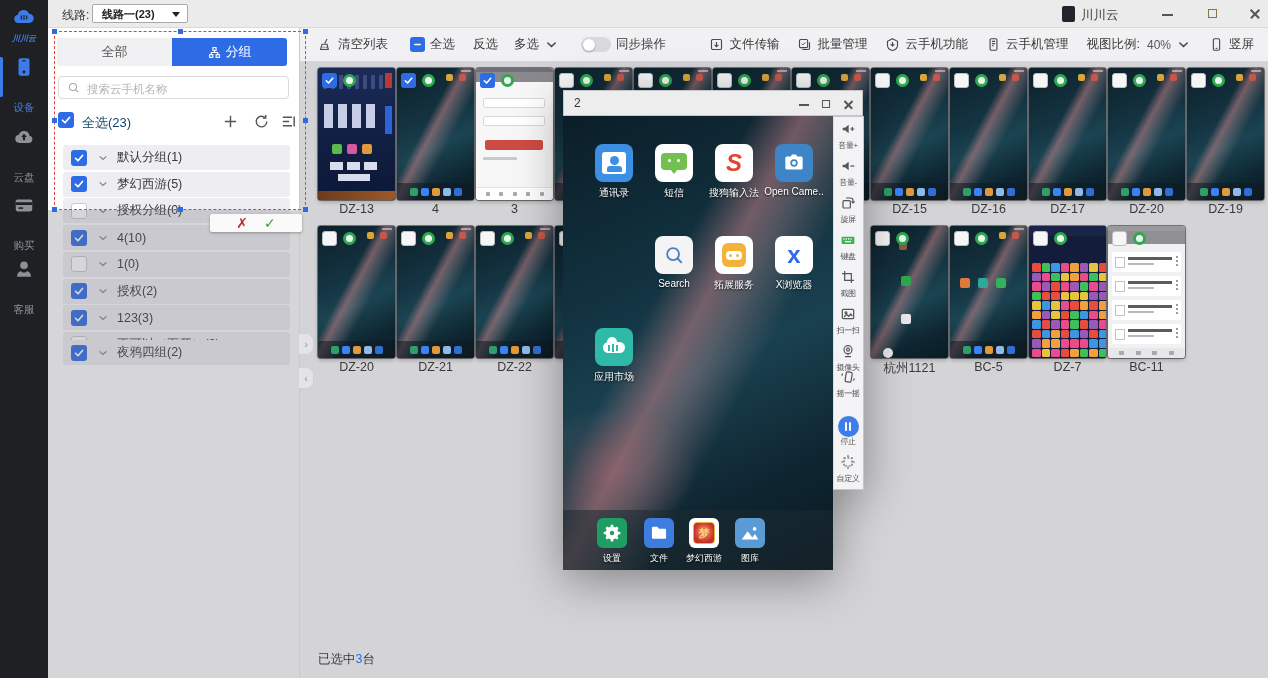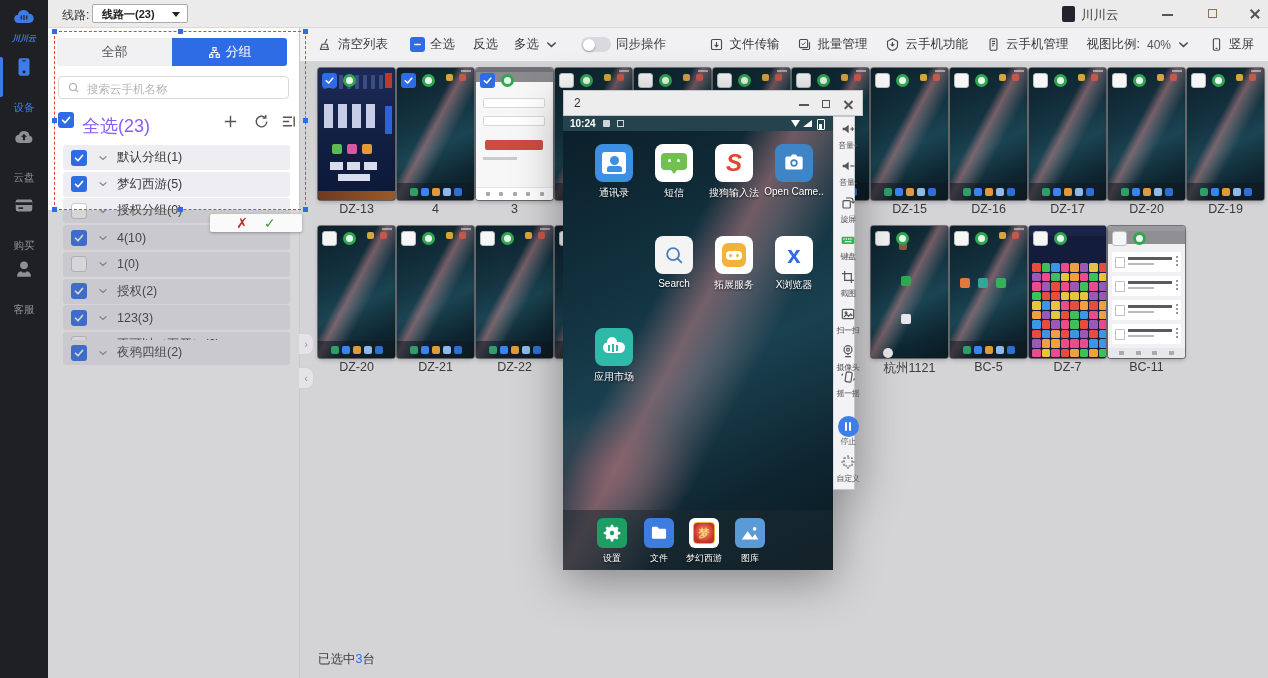--- a/index.html
+++ b/index.html
@@ -36,21 +36,21 @@
   
   #grouppanel{position:absolute;left:48px;top:28px;width:252px;height:650px;background:#FFFFFF;border-right:1px solid #C9C9CC;box-sizing:border-box;z-index:2;}
   #gp-tab-all{position:absolute;left:9px;top:10px;width:115px;height:28px;background:#F1F1F4;color:#555;font-size:13px;line-height:28px;text-align:center;border-radius:3px 0 0 3px;cursor:pointer;}
   #gp-tab-group{position:absolute;left:124px;top:10px;width:115px;height:28px;background:#2D6CE5;color:#fff;font-size:13px;border-radius:0 3px 3px 0;display:flex;align-items:center;justify-content:center;gap:5px;cursor:pointer;}
   #gp-tab-group .ic{width:13px;height:13px;color:#fff;}
   #gp-search{position:absolute;left:10px;top:48px;width:231px;height:23px;border:1px solid #D9D9DE;border-radius:4px;box-sizing:border-box;background:#fff;}
   #gp-search .ic{position:absolute;left:8px;top:4px;width:13px;height:13px;color:#A9A9AF;}
   #gp-search input{position:absolute;left:26px;top:0;width:195px;height:21px;border:none;outline:none;background:transparent;font-size:11.5px;color:#333;font-family:inherit;}
   #gp-search input::placeholder{color:#B4B4BA;}
   #gp-selectall{position:absolute;left:10px;top:82px;width:232px;height:24px;}
-  #gp-selectall .gp-sa-lbl{position:absolute;left:24px;top:4px;font-size:18px;color:#8b5cf6;}
+  #gp-selectall .gp-sa-lbl{position:absolute;left:24px;top:4px;font-size:13px;color:#0c4a6e;}
   .gp-tool{position:absolute;top:3px;width:17px;height:17px;color:#555;cursor:pointer;}
   #gp-plus{left:164px;} #gp-refresh{left:195px;} #gp-listend{left:222px;}
   .cb{width:16px;height:16px;border-radius:3px;box-sizing:border-box;flex:none;cursor:pointer;position:relative;}
   .cb.on{background:#2D6CE5;}
   .cb.off{background:#fff;border:1px solid #C8C8CE;}
   .cb .ic{position:absolute;inset:2px;color:#fff;width:12px;height:12px;}
   #gp-selectall .cb{position:absolute;left:0;top:2px;}
   .gp-row{position:absolute;left:15px;width:227px;height:25px;border-radius:3px;background:#EDEDF2;display:flex;align-items:center;cursor:pointer;}
   .gp-row .cb{margin-left:8px;}
   .gp-chev{width:12px;height:12px;color:#8A8A90;margin-left:10px;cursor:pointer;}
@@ -125,21 +125,21 @@
   .app-lbl{position:absolute;width:64px;text-align:center;font-size:10px;color:#fff;text-shadow:0 1px 2px rgba(0,0,0,.85);white-space:nowrap;overflow:hidden;}
   #pw-dock{position:absolute;left:0;right:0;top:394px;height:60px;background:rgba(30,42,50,.55);}
   .dk{position:absolute;top:8px;width:30px;height:30px;border-radius:6px;cursor:pointer;}
   .dk-settings{background:#1E9E63;} .dk-files{background:#3E7DE0;} .dk-mhxy{background:#fff;} .dk-gallery{background:#5B9BD5;}
   .dk-lbl{position:absolute;top:42px;width:52px;text-align:center;font-size:9px;color:#fff;text-shadow:0 1px 2px rgba(0,0,0,.85);white-space:nowrap;}
   #pw-nav{position:absolute;left:0;top:480px;width:270px;height:22px;background:#E9E9EB;border:1px solid #C6C6CA;border-top:none;box-sizing:border-box;}
   .nv{position:absolute;top:4px;width:14px;height:14px;color:#444;cursor:pointer;}
   #nv-back{left:34px;} #nv-home{left:77px;} #nv-rect{left:132px;}
   #nv-quality{position:absolute;left:170px;top:2px;width:40px;height:16px;background:#fff;border:1px solid #C9C9CD;box-sizing:border-box;font-size:10.5px;color:#333;text-align:center;line-height:14px;cursor:pointer;}
   #nv-quality .car{position:absolute;right:1px;top:5px;width:0;height:0;border:3px solid transparent;border-top:4px solid #888;}
-  #pw-strip{position:absolute;left:270px;top:26px;width:22px;height:374px;background:#F3F3F5;border:1px solid #C6C6CA;border-left:1px solid #DDDDE0;box-sizing:border-box;}
+  #pw-strip{position:absolute;left:270px;top:26px;width:31px;height:374px;background:#F3F3F5;border:1px solid #C6C6CA;border-left:1px solid #DDDDE0;box-sizing:border-box;}
   .ps-item{position:absolute;left:0;width:28px;height:36px;text-align:center;color:#555;cursor:pointer;}
   .ps-item .ic{width:16px;height:16px;margin-top:2px;}
   .ps-item.accent .ic{color:#3CB054;}
   .ps-lbl{font-size:8.5px;color:#555;letter-spacing:-0.5px;line-height:9px;transform:scale(.95);}
   .ps-stop{width:21px;height:21px;border-radius:50%;background:#3D7EE8;margin:1px auto 0;position:relative;}
   .ps-stop i{position:absolute;top:6px;width:2.6px;height:9px;background:#fff;border-radius:1px;}
   .ps-stop i:first-child{left:7px;} .ps-stop i:last-child{left:11.4px;}
 
   
   #marquee{position:absolute;left:54px;top:31px;width:252px;height:179px;border:1px dashed #E04038;box-sizing:border-box;z-index:12;pointer-events:none;}
@@ -934,28 +934,20 @@
   </div>
 
   <div id="phonewin">
     <div id="pw-title">
       <span id="pw-title-txt">2</span>
       <div class="pwc" id="pwc-min"></div>
       <div class="pwc" id="pwc-max"></div>
       <div class="pwc" id="pwc-close"></div>
     </div>
     <div id="pw-screen">
-      <div id="pw-status">
-        <span id="pw-time">10:24</span>
-        <i class="st-sq1"></i>
-        <i class="st-sq2"></i>
-        <i class="st-wifi"></i>
-        <i class="st-sig"></i>
-        <i class="st-bat"></i>
-      </div>
       <div id="pw-apps">
           <div class="app ai-contacts" style="left: 32px; top: 28px;">
             <div style="position:absolute;left:7px;top:8px;right:7px;bottom:8px;background:#fff;border-radius:3px"></div>
             <div style="position:absolute;left:15px;top:12px;width:9px;height:9px;border-radius:50%;background:#3D8FE3"></div>
             <div style="position:absolute;left:12px;top:21.5px;width:15px;height:6px;border-radius:3px 3px 1px 1px;background:#3D8FE3"></div>
           </div>
           <div class="app-lbl" style="left: 19px; top: 70px;">通讯录</div>
           <div class="app ai-sms" style="left: 92px; top: 28px;">
             <div style="position:absolute;left:6px;top:9px;right:6px;bottom:12px;background:#72C04F;border-radius:4px"></div>
             <i style="position:absolute;left:13px;top:15px;width:3px;height:3px;border-radius:50%;background:#fff"></i>

